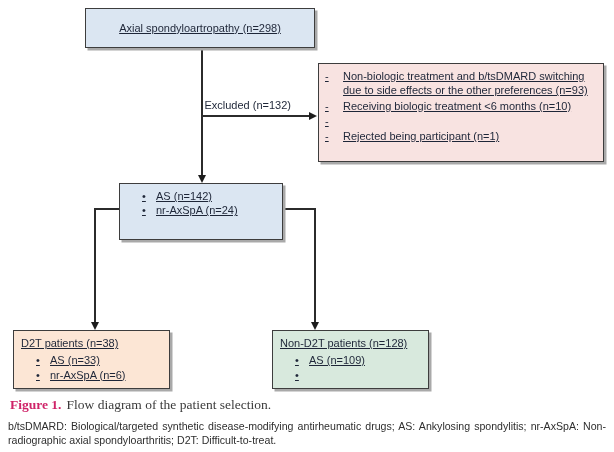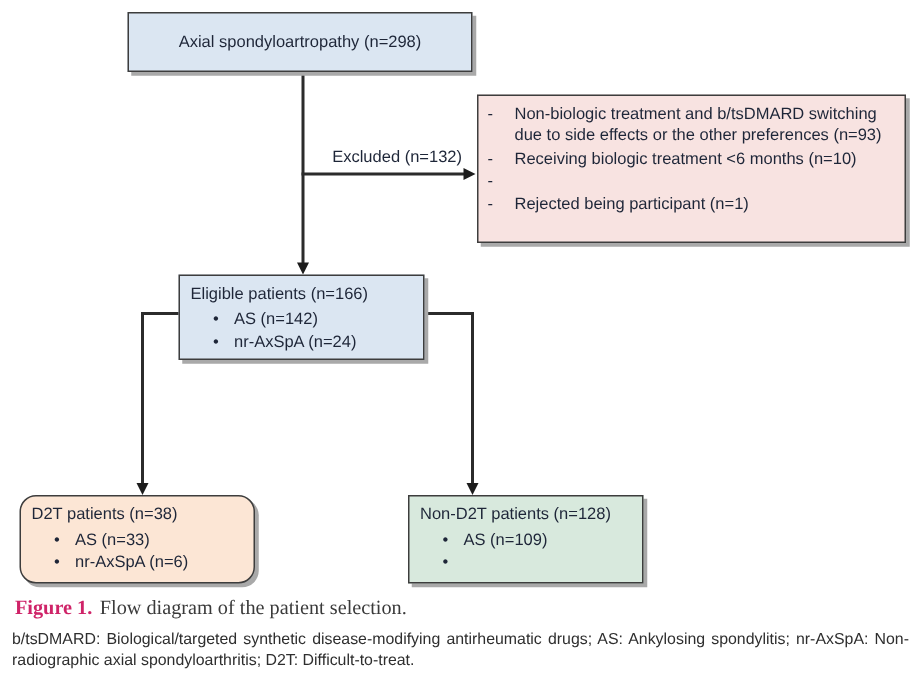--- a/index.html
+++ b/index.html
@@ -13,24 +13,25 @@
     overflow: hidden;
   }
   
   .box {
     position: absolute;
     box-sizing: border-box;
     border: 1.5px solid #3d3d3d;
     box-shadow: 2.5px 2.5px 0 #a9a9a9;
     font-size: 11px;
     line-height: 1.3;
+    text-decoration: underline;
   }
   .box-blue  { background: #dbe6f2; }
   .box-pink  { background: #f8e3e1; }
-  .box-peach { background: #fce6d5; border-radius: 11px; }
+  .box-peach { background: #fce6d5; }
   .box-green { background: #d8e9dd; }
 
   #top-box {
     left: 85px; top: 8px; width: 230px; height: 40px;
     display: flex; align-items: center; justify-content: center;
     text-align: center;
   }
   #excluded-box {
     left: 318px; top: 63px; width: 286px; height: 99px;
     padding: 5px 6px;
@@ -79,21 +80,21 @@
     border-bottom: 4.5px solid transparent;
     border-left: 8px solid #1c1c1c;
   }
   #arrow-eligible   { left: 197.5px; top: 175px; }
   #arrow-excluded   { left: 309px;   top: 111.5px; }
   #arrow-d2t        { left: 90.5px;  top: 322px; }
   #arrow-non-d2t    { left: 310.5px; top: 322px; }
 
   #excluded-label {
     position: absolute;
-    left: 198px; top: 99px; width: 110px;
+    left: 181px; top: 99px; width: 110px;
     text-align: right;
     font-size: 11px;
     color: #1e2638;
   }
 
   
   #caption {
     position: absolute;
     left: 10px; top: 397px; width: 596px;
     font-family: "Liberation Serif", serif;
@@ -149,21 +150,20 @@
     <div class="dash-item">
       <span class="dash">-</span>
     </div>
     <div class="dash-item">
       <span class="dash">-</span>
       <span class="itxt">Rejected being participant (n=1)</span>
     </div>
   </div>
 
   <div id="eligible-box" class="box box-blue">
-    <div class="box-title">Eligible patients (n=166)</div>
     <div class="bullet-row">
       <span class="bul">•</span>
       <span>AS (n=142)</span>
     </div>
     <div class="bullet-row">
       <span class="bul">•</span>
       <span>nr-AxSpA (n=24)</span>
     </div>
   </div>
 

